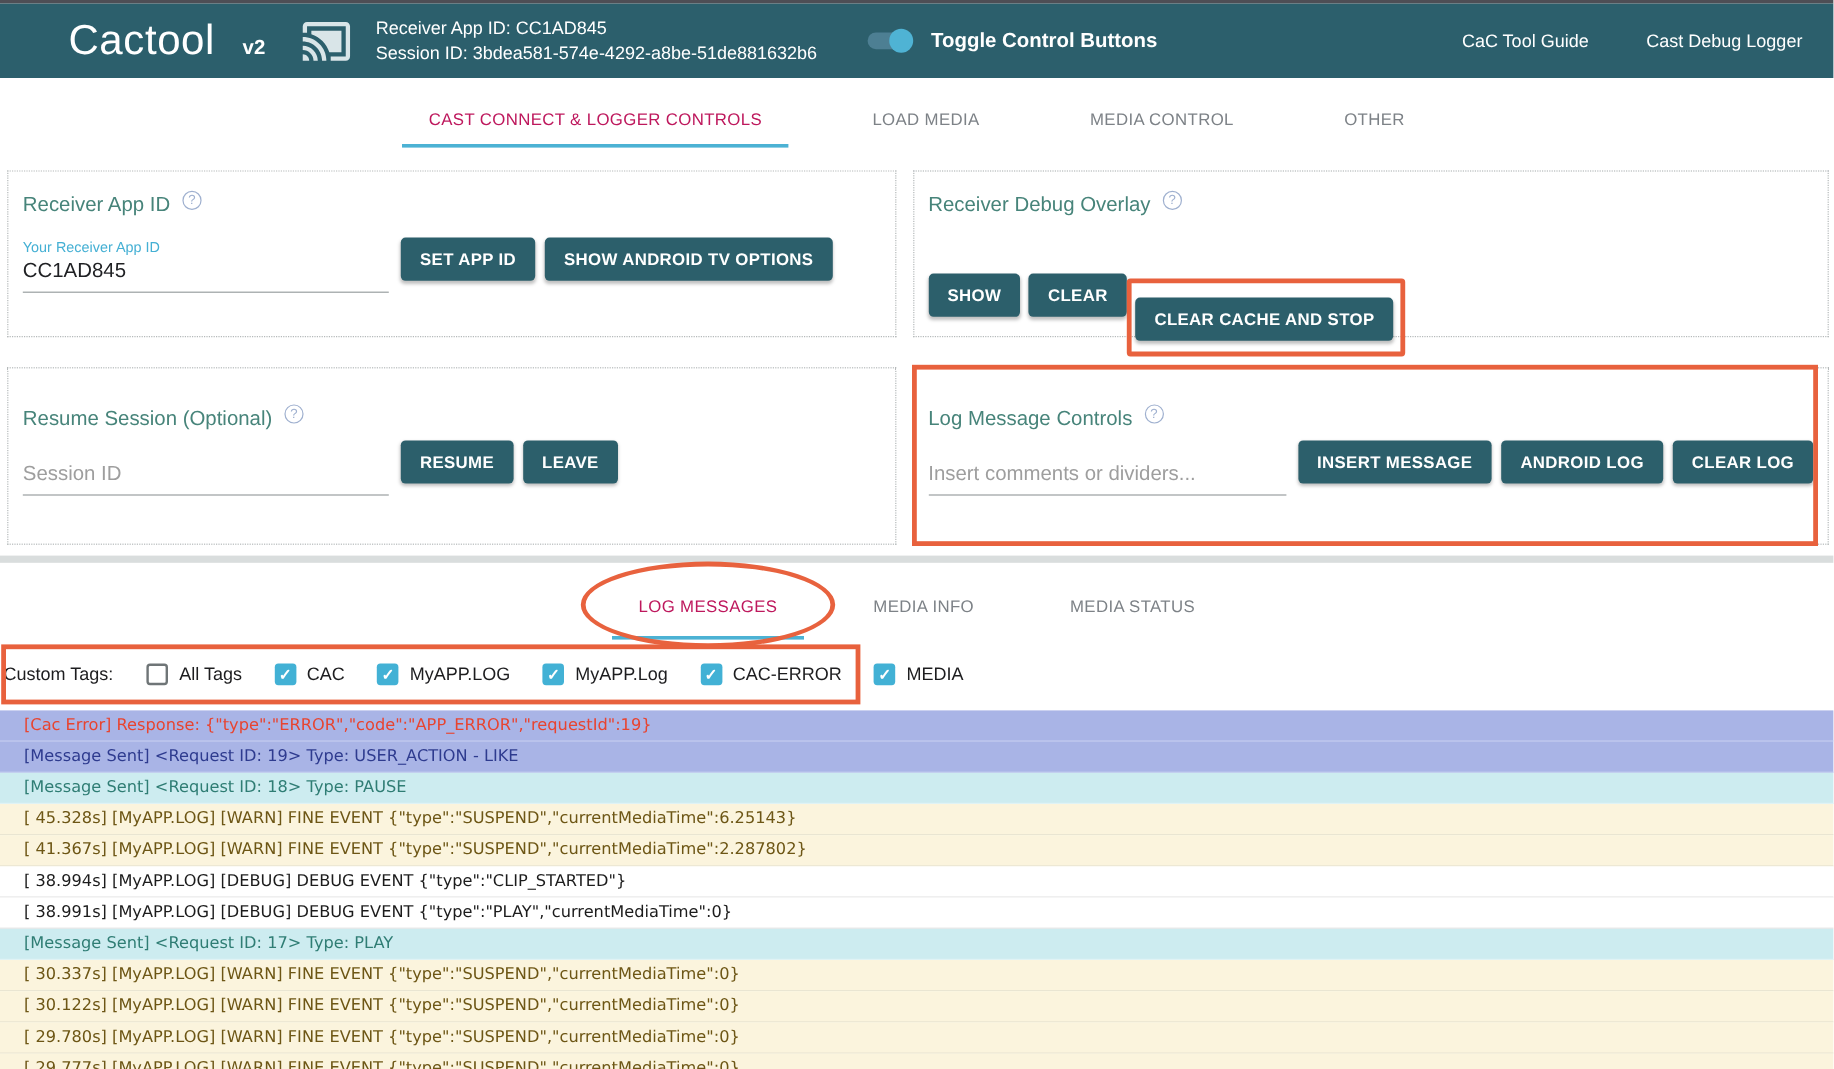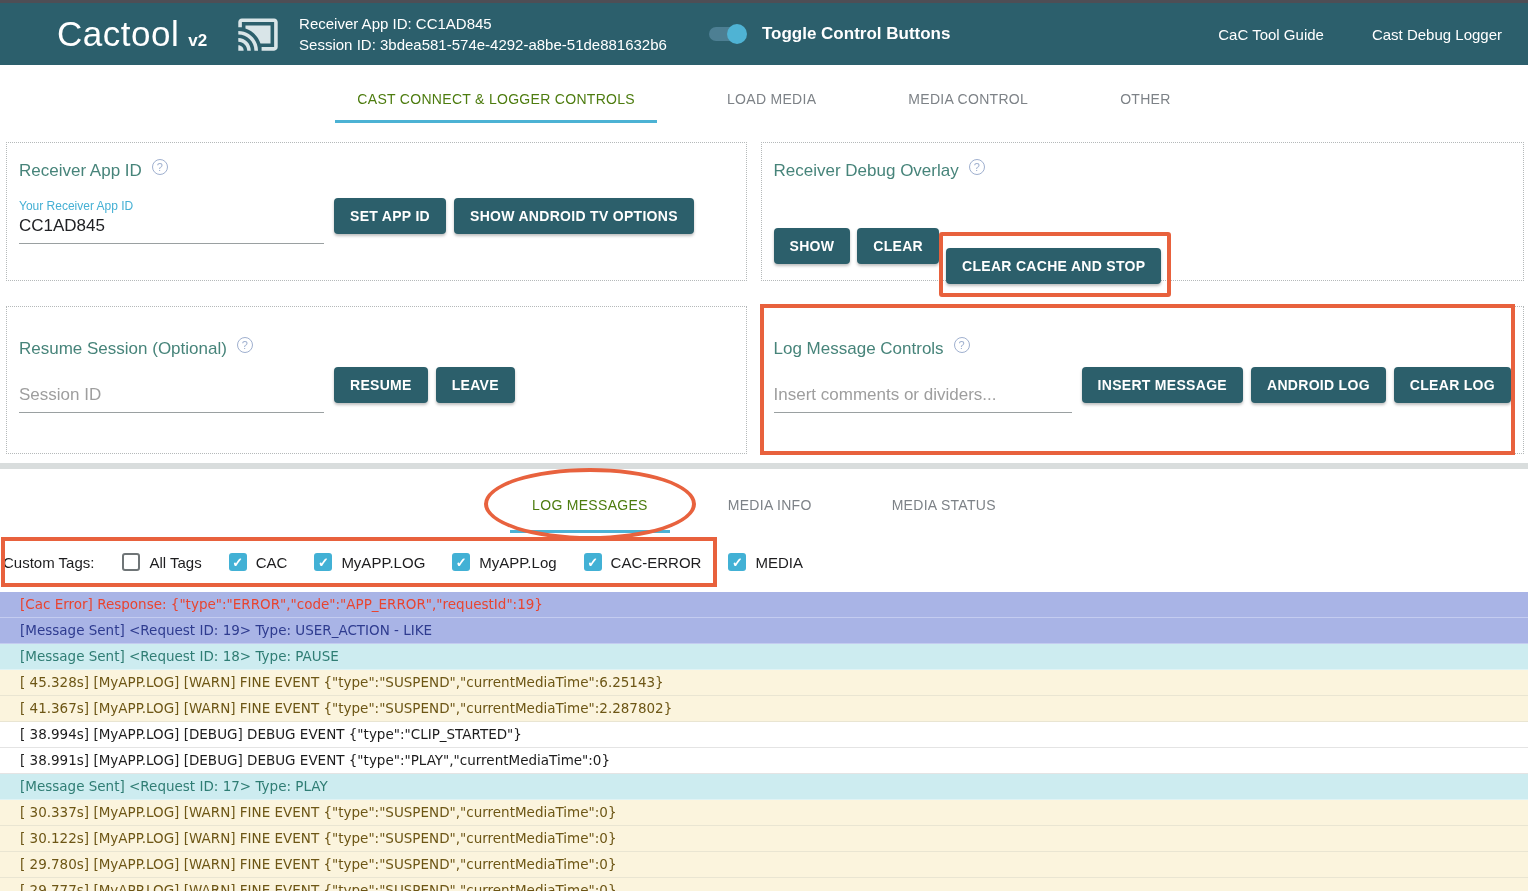--- a/index.html
+++ b/index.html
@@ -9,41 +9,41 @@
     font-family:"Liberation Sans", sans-serif; color:#202124; position:relative;
   }
   
   .top-strip { height:3px; background:#4e4e55; }
 
   
   .appbar {
     height:62px; background:#2c5f6c; color:#fff;
     display:flex; align-items:center; padding:0 26px 0 57px;
   }
-  .brand { display:flex; align-items:baseline; gap:9px; }
+  .brand { display:flex; align-items:baseline; gap:23px; }
   .brand-name { font-size:35px; letter-spacing:.5px; }
   .brand-ver { font-size:17px; font-weight:bold; }
   .cast-icon { margin-left:24px; display:flex; align-items:center; }
   .session-info { margin-left:14px; font-size:15px; line-height:21px; white-space:nowrap; }
   .switch { margin-left:42px; position:relative; width:38px; height:20px; flex:none; cursor:pointer; }
   .switch .track { position:absolute; top:3px; left:0; width:34px; height:14px; border-radius:7px; background:#4d7f93; }
   .switch .knob { position:absolute; top:0; right:0; width:20px; height:20px; border-radius:50%; background:#4fb3d4; }
   .toggle-label { margin-left:15px; font-size:17px; font-weight:bold; white-space:nowrap; }
   .appbar-links { margin-left:auto; display:flex; gap:48px; font-size:15px; }
   .appbar-links a { color:#fff; text-decoration:none; white-space:nowrap; cursor:pointer; }
 
   
   .tabs { display:flex; justify-content:center; align-items:stretch; }
   .main-tabs { margin-top:10px; height:48px; gap:48px; }
   .log-tabs  { height:64px; gap:36px; padding-top:8px; }
   .tab {
     position:relative; display:flex; align-items:center; padding:0 22px;
     font-size:14px; letter-spacing:.3px; color:#7d8287; cursor:pointer; white-space:nowrap;
   }
-  .tab.active { color:#4d7c0f; }
+  .tab.active { color:#be185d; }
   .tab.active::after {
     content:""; position:absolute; left:0; right:0; bottom:0; height:3px; background:#4cb2d4;
   }
   .tab-wrap { position:relative; display:flex; }
   .ellipse-annot {
     position:absolute; left:-26px; right:-26px; top:-9px; bottom:-7px;
     border:4px solid #e8623e; border-radius:50%; pointer-events:none;
   }
 
   

